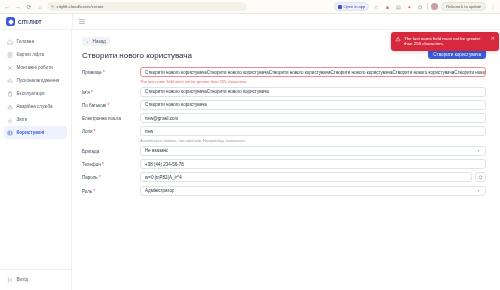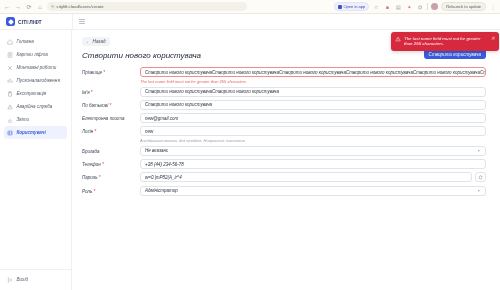--- a/index.html
+++ b/index.html
@@ -138,21 +138,21 @@
     display: flex; flex-direction: column; justify-content: center; gap: 1.2px;
   }
   .hamburger i {
     display: block; height: 0.8px; background: #b8bec9; border-radius: 1px;
   }
   .hamburger i:nth-child(1) { width: 6px; }
   .hamburger i:nth-child(2) { width: 6px; }
   .hamburger i:nth-child(3) { width: 6px; }
 
   
-  .shell { display: flex; height: calc(290px - 14px - 16px); font-style: italic; }
+  .shell { display: flex; height: calc(290px - 14px - 16px); }
 
   .sidebar {
     width: 72px;
     flex: 0 0 72px;
     background: #ffffff;
     border-right: 1px solid #eef0f4;
     display: flex;
     flex-direction: column;
     padding-top: 5px;
   }

